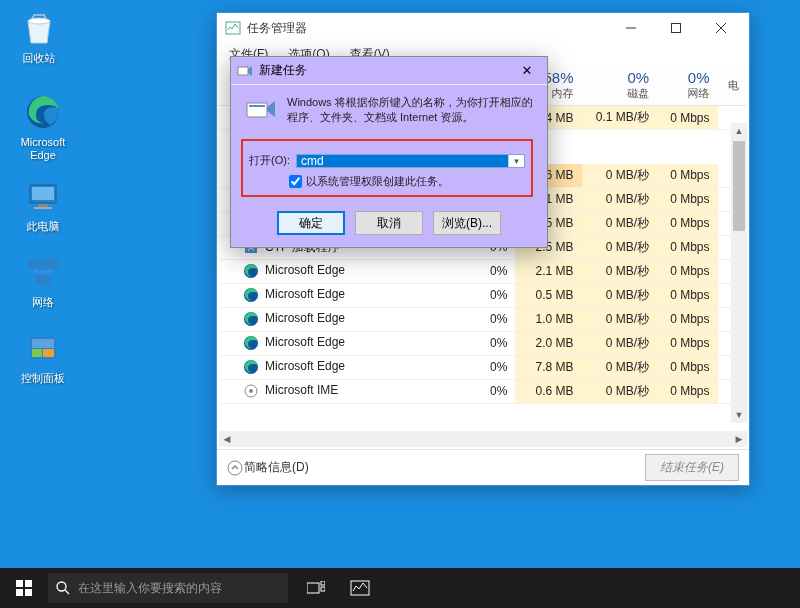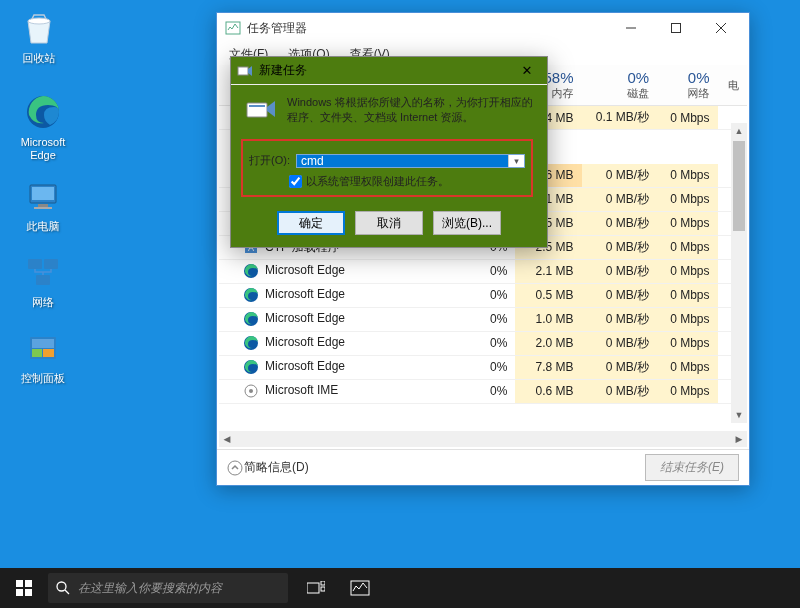--- a/index.html
+++ b/index.html
@@ -5,21 +5,21 @@
 * { margin:0; padding:0; box-sizing:border-box; font-family:"Microsoft YaHei","Segoe UI",sans-serif; }
 html,body { width:800px; height:608px; overflow:hidden; }
 body { background:#1a8ee1; position:relative; }
 
 
 .desktop-icon { position:absolute; width:70px; text-align:center; color:#fff; font-size:11px; text-shadow:1px 1px 2px rgba(0,0,0,.5); }
 .desktop-icon .ic { width:40px; height:40px; margin:0 auto 4px; display:flex; align-items:center; justify-content:center; }
 .desktop-icon .lbl { display:block; line-height:13px; }
 
 
-.taskbar { position:absolute; left:0; right:0; bottom:0; height:40px; background:#1c1c1c; display:flex; align-items:center;font-style:italic; }
+.taskbar { position:absolute; left:0; right:0; bottom:0; height:40px; background:#1c1c1c; display:flex; align-items:center; }
 .start-btn { width:48px; height:40px; display:flex; align-items:center; justify-content:center; }
 .search-box { flex:0 0 240px; height:30px; background:#2b2b2b; display:flex; align-items:center; padding:0 8px; color:#999; font-size:12px; border-radius:2px; margin-right:6px; }
 .search-box svg { margin-right:8px; flex-shrink:0; }
 .task-btn { width:44px; height:40px; display:flex; align-items:center; justify-content:center; }
 .task-btn svg { fill:#fff; }
 
 
 .tm-window { position:absolute; left:216px; top:12px; width:534px; height:474px; background:#fff; border:1px solid #4a90d9; box-shadow:0 4px 20px rgba(0,0,0,.3); display:flex; flex-direction:column; }
 .tm-titlebar { height:30px; display:flex; align-items:center; padding:0 6px 0 8px; font-size:12px; color:#333; }
 .tm-titlebar .ttl-ic { width:16px; height:16px; margin-right:6px; }
@@ -44,21 +44,21 @@
 .tm-scrollbar .arr.up { top:0; } .tm-scrollbar .arr.dn { bottom:0; }
 .hscroll { height:16px; background:#f0f0f0; margin:0 2px 2px; position:relative; }
 .hscroll .arr { position:absolute; top:0; width:16px; height:16px; display:flex; align-items:center; justify-content:center; color:#666; font-size:9px; }
 .hscroll .arr.l{left:0;} .hscroll .arr.r{right:0;}
 .tm-footer { height:36px; border-top:1px solid #e0e0e0; display:flex; align-items:center; padding:0 10px; font-size:12px; }
 .tm-footer .fewer { display:flex; align-items:center; gap:1px; color:#333; }
 .tm-footer .spacer { flex:1; }
 .tm-footer button { padding:4px 14px; font-size:12px; background:#f0f0f0; border:1px solid #bbb; color:#888;font-style:italic; }
 
 
-.run-dlg { position:absolute; left:230px; top:56px; width:318px; height:192px; background:#4d7c0f; border:1px solid #888; box-shadow:0 6px 24px rgba(0,0,0,.35); display:flex; flex-direction:column; z-index:10; }
+.run-dlg { position:absolute; left:230px; top:56px; width:318px; height:192px; background:#c4b5fd; border:1px solid #888; box-shadow:0 6px 24px rgba(0,0,0,.35); display:flex; flex-direction:column; z-index:10; }
 .run-ttl { height:28px; display:flex; align-items:center; padding:0 6px; font-size:12px; border-bottom:1px solid #eee; }
 .run-ttl .ic { width:16px; height:16px; margin-right:6px; }
 .run-ttl .spacer { flex:1; }
 .run-ttl .x { width:28px; height:24px; display:flex; align-items:center; justify-content:center; font-size:13px; }
 .run-body { padding:10px 14px 6px; font-size:11px; color:#222; }
 .run-desc { display:flex; gap:10px; margin-bottom:12px; line-height:15px; }
 .run-desc .pic { width:32px; height:32px; flex-shrink:0; }
 .run-row { display:flex; align-items:center; gap:6px; }
 .hl-box { border:2px solid #d9362a; padding:12px 6px 6px; margin-left:-4px; }
 .run-combo { flex:1; display:flex; border:1px solid #7aa7d7; height:14px; background:#fff; }

